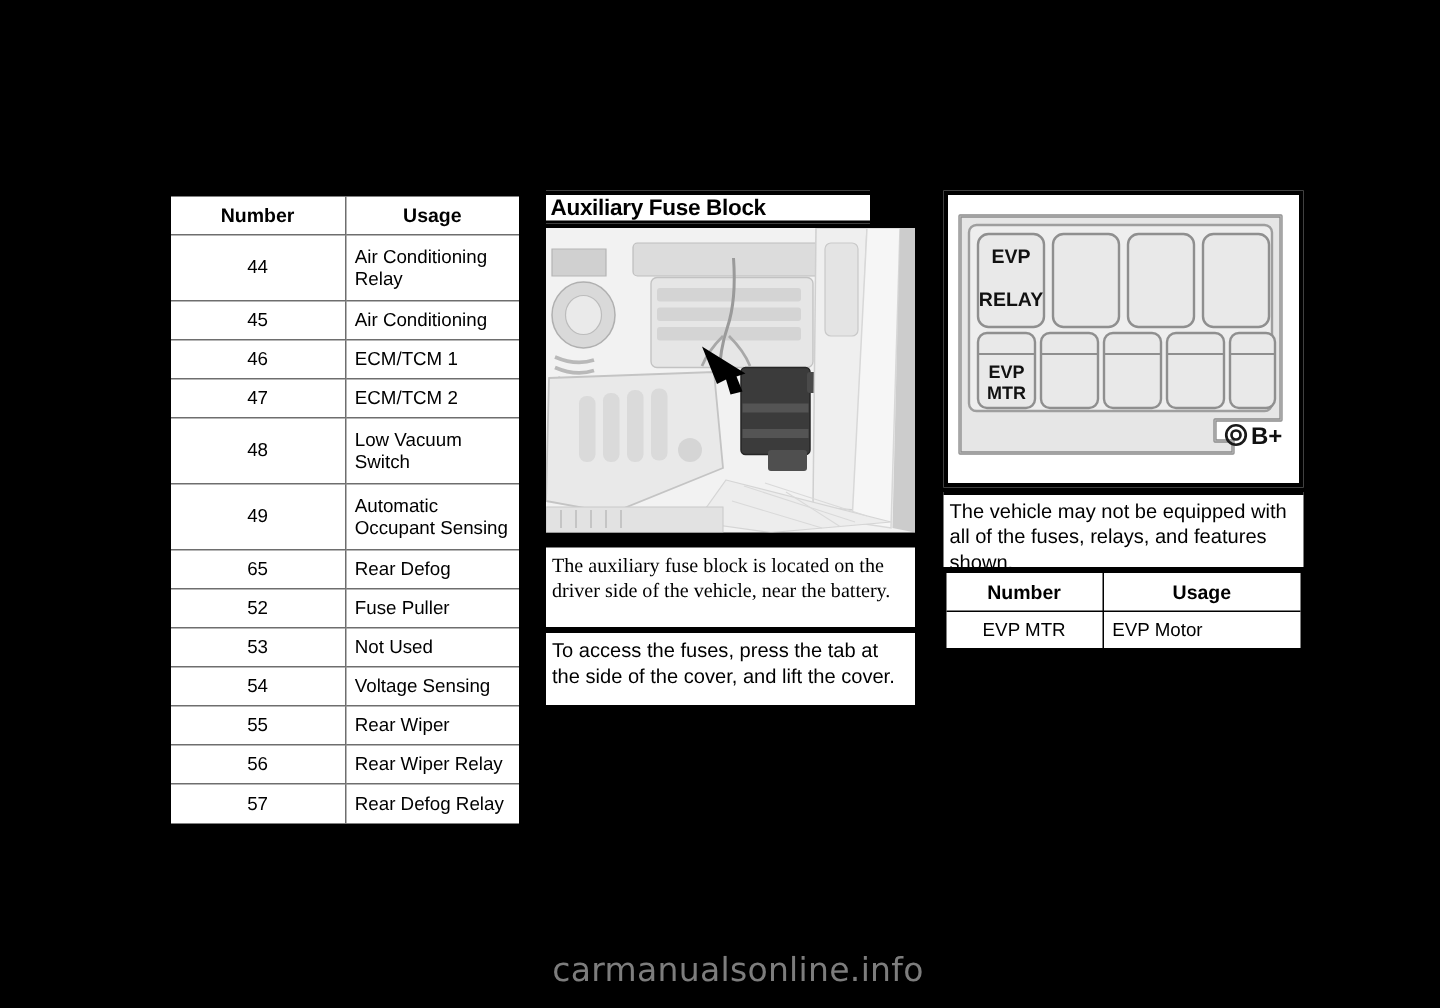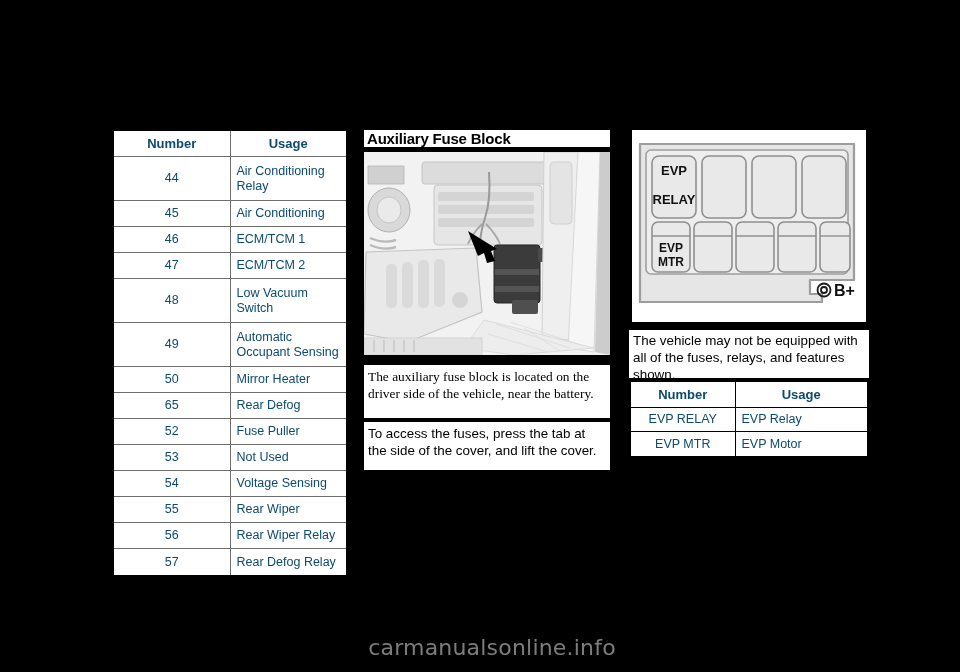--- a/index.html
+++ b/index.html
@@ -27,21 +27,21 @@
     width: 100%;
     border-collapse: collapse;
     background: #ffffff;
     table-layout: fixed;
   }
   table.fuse-table th,
   table.fuse-table td {
     border: 1px solid #6e6e6e;
     font-size: 12.5px;
     line-height: 1.18;
-    color: #0c4a6e;
+    color: #000000;
     padding: 4px 6px;
     vertical-align: middle;
     box-sizing: border-box;
   }
   table.fuse-table th {
     font-weight: bold;
     text-align: center;
     font-size: 13px;
     padding-top: 5px;
     padding-bottom: 5px;
@@ -82,21 +82,21 @@
   #table-left-wrap table.fuse-table tr:last-child td {
     border-bottom: none;
   }
   .r-tall td { height: 44px; }
   .r-std td { height: 26px; }
 
   
   #aux-heading {
     left: 364px;
     top: 127px;
-    width: 246px;
+    width: 216px;
     height: 22px;
     border-top: 3px solid #000;
     border-bottom: 2px solid #000;
     display: flex;
     align-items: center;
     padding-left: 3px;
   }
   #aux-heading .htext {
     font-size: 15px;
     font-weight: bold;
@@ -219,24 +219,20 @@
       </tr>
       <tr class="r-tall">
         <td class="num">48</td>
         <td class="use">Low Vacuum Switch</td>
       </tr>
       <tr class="r-tall">
         <td class="num">49</td>
         <td class="use">Automatic Occupant Sensing</td>
       </tr>
       <tr class="r-std">
-        <td class="num">50</td>
-        <td class="use">Mirror Heater</td>
-      </tr>
-      <tr class="r-std">
         <td class="num">65</td>
         <td class="use">Rear Defog</td>
       </tr>
       <tr class="r-std">
         <td class="num">52</td>
         <td class="use">Fuse Puller</td>
       </tr>
       <tr class="r-std">
         <td class="num">53</td>
         <td class="use">Not Used</td>
@@ -379,24 +375,20 @@
 <div class="box" id="table-right-wrap">
   <table class="fuse-table">
     <thead>
       <tr>
         <th class="num">Number</th>
         <th class="use">Usage</th>
       </tr>
     </thead>
     <tbody>
       <tr>
-        <td class="num">EVP RELAY</td>
-        <td class="use">EVP Relay</td>
-      </tr>
-      <tr>
         <td class="num">EVP MTR</td>
         <td class="use">EVP Motor</td>
       </tr>
     </tbody>
   </table>
 </div>
 
 <div id="watermark">carmanualsonline.info</div>
 
 </body></html>

